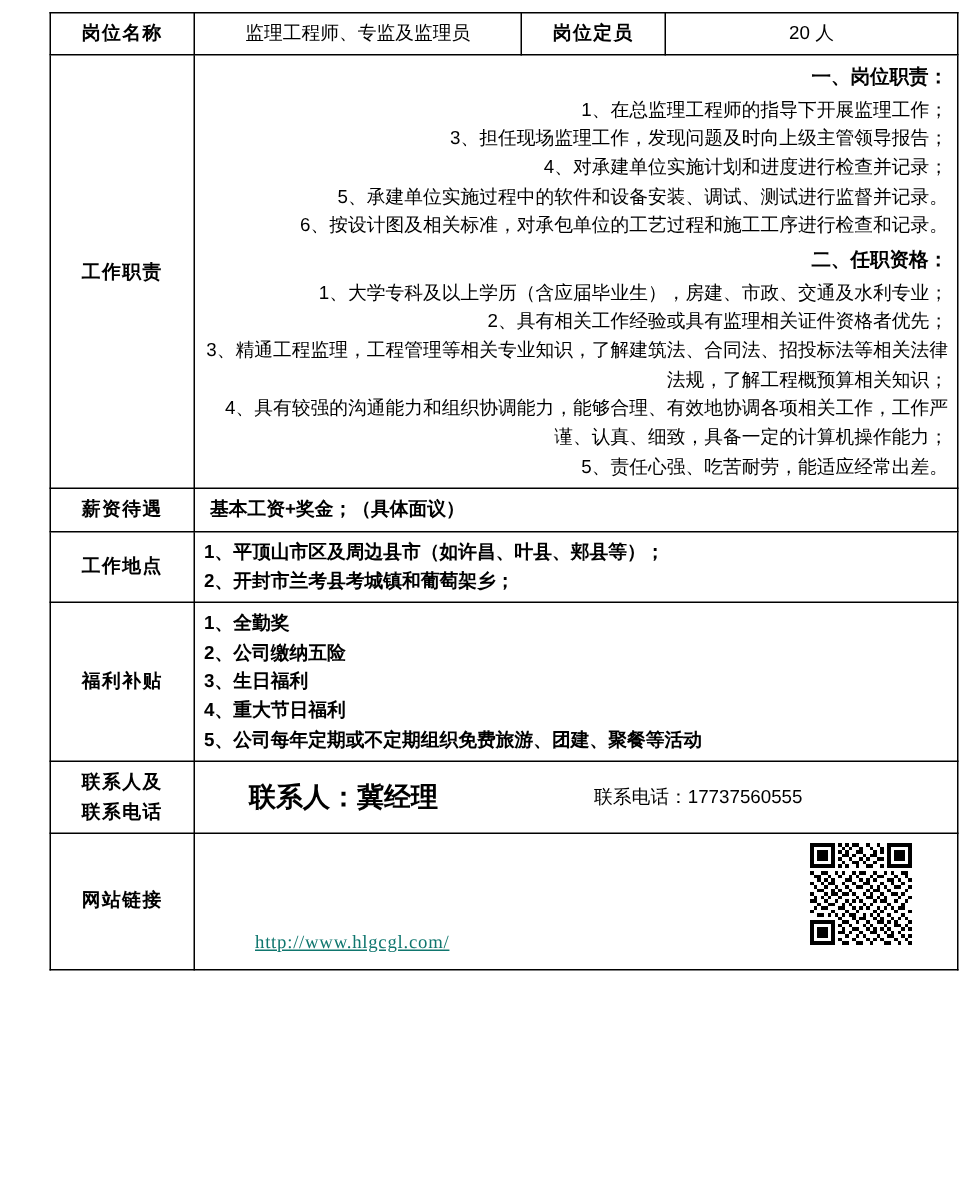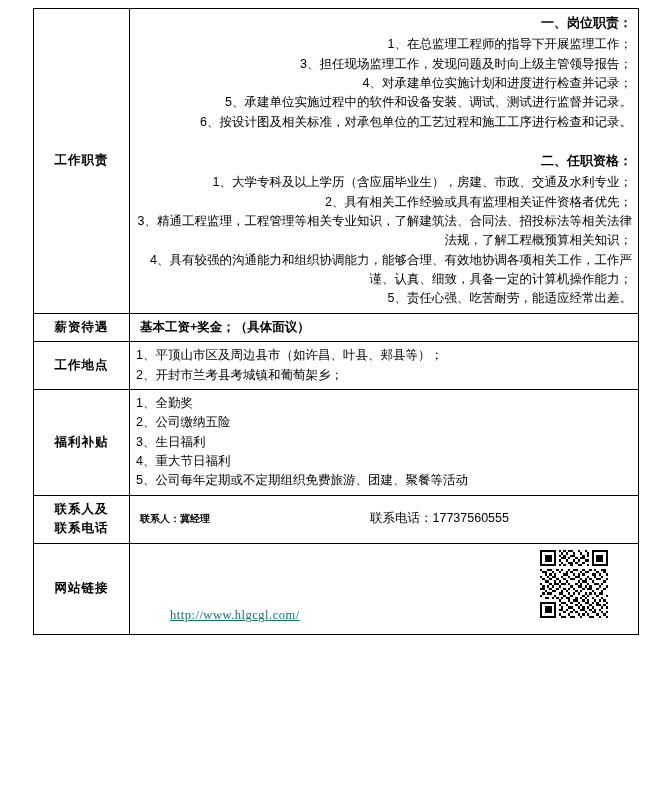--- a/index.html
+++ b/index.html
@@ -57,39 +57,41 @@
     padding: 7px 8px 7px 10px;
     line-height: 1.95;
     font-size: 12.5px;
   }
   .duty-cell .sec-title {
     font-weight: bold;
     font-size: 13px;
     margin: 0 0 2px 0;
   }
   .duty-cell .sec-title.second {
-    margin-top: 19px;
+    margin-top: 3px;
   }
   .duty-cell p {
     margin: 0;
     text-align: right;
   }
   .tight {
     line-height: 1.5;
     padding: 5px 8px 5px 10px;
+    font-weight: bold;
   }
   .tight p { margin: 0; }
   .contact-row {
     display: flex;
     align-items: center;
   }
   .contact-row .c-name {
     font-weight: bold;
     width: 230px;
-    font-size: 10px;
+    font-size: 18px;
+    margin-left: 26px;
   }
   .contact-row .c-phone {
     font-weight: normal;
     font-size: 12.5px;
   }
   .site-cell {
     height: 82px;
     position: relative;
     padding: 0;
   }
@@ -117,20 +119,26 @@
 
 <div class="page">
   <table class="job-table">
     <colgroup>
       <col style="width:96px">
       <col style="width:218px">
       <col style="width:96px">
       <col style="width:195px">
     </colgroup>
     <tbody>
+      <tr>
+        <td class="lbl">岗位名称</td>
+        <td class="ctr">监理工程师、专监及监理员</td>
+        <td class="lbl">岗位定员</td>
+        <td class="ctr">20 人</td>
+      </tr>
       <tr>
         <td class="lbl">工作职责</td>
         <td class="duty-cell" colspan="3">
           <p class="sec-title">一、岗位职责：</p>
           <p>1、在总监理工程师的指导下开展监理工作；</p>
           <p>3、担任现场监理工作，发现问题及时向上级主管领导报告；</p>
           <p>4、对承建单位实施计划和进度进行检查并记录；</p>
           <p>5、承建单位实施过程中的软件和设备安装、调试、测试进行监督并记录。</p>
           <p>6、按设计图及相关标准，对承包单位的工艺过程和施工工序进行检查和记录。</p>
           <p class="sec-title second">二、任职资格：</p>

